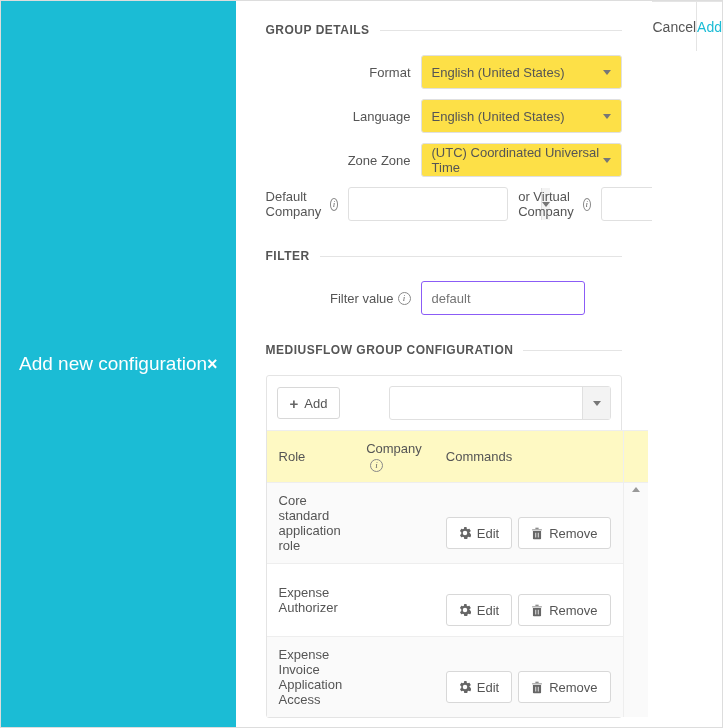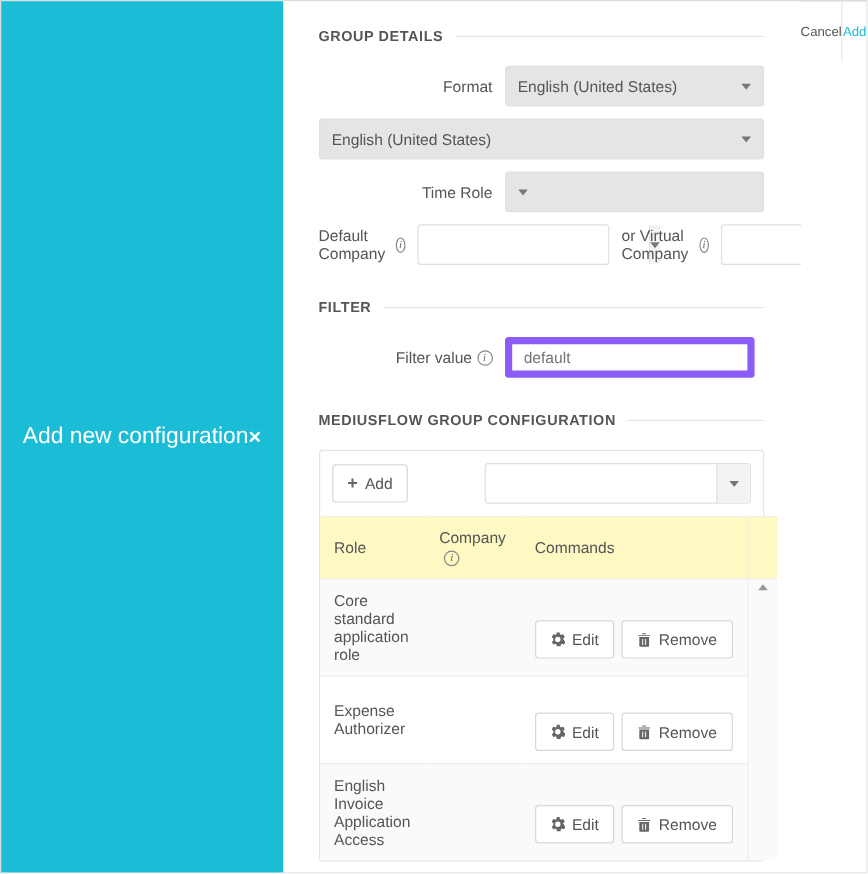--- a/index.html
+++ b/index.html
@@ -70,21 +70,21 @@
     display: flex;
     justify-content: flex-end;
     align-items: center;
     gap: 4px;
   }
   .select {
     flex: 1;
     height: 34px;
     border: 1px solid #e0e0e0;
     border-radius: 3px;
-    background: #e5e5e5;
+    background: #fde047;
     display: flex;
     align-items: center;
     justify-content: space-between;
     padding: 0 10px;
     cursor: pointer;
     color: #555;
     font-size: 13px;
   }
   .combo {
     display: flex;
@@ -132,25 +132,25 @@
   }
   .or-label {
     padding: 0 10px;
     color: #555;
     display: flex;
     align-items: center;
     gap: 4px;
   }
   .text-input {
     height: 34px;
-    border: 6px solid #8b5cf6;
+    border: 1px solid #8b5cf6;
     border-radius: 3px;
     padding: 0 10px;
     font-size: 13px;
-    width: 208px;
+    width: 164px;
     outline: none;
   }
   .section-gap { height: 18px; }
 
   .roles-box {
     border: 1px solid #e4e4e4;
     border-radius: 3px;
   }
   .roles-toolbar {
     display: flex;
@@ -216,21 +216,21 @@
     border-top: 1px solid #e4e4e4;
     display: flex;
     height: 50px;
   }
   .footer-btn {
     flex: 1;
     display: flex;
     align-items: center;
     justify-content: center;
     cursor: pointer;
-    font-size: 11px;
+    font-size: 14px;
     color: #555;
     background: #fff;
   }
   .footer-btn.primary { color: #1bbcd5; border-left: 1px solid #e4e4e4; }
 </style>
 </head>
 <body>
 
 <div class="modal">
   <div class="modal-header">
@@ -248,31 +248,35 @@
       <div class="form-label">
         <span>Format</span>
       </div>
       <div class="select">
         <span>English (United States)</span>
         <span class="caret"></span>
       </div>
     </div>
 
     <div class="form-row">
+      <div class="form-label">
+        <span>Language</span>
+      </div>
       <div class="select">
         <span>English (United States)</span>
         <span class="caret"></span>
       </div>
     </div>
 
     <div class="form-row">
       <div class="form-label">
-        <span>Time Role</span>
+        <span>Zone Zone</span>
       </div>
       <div class="select">
+        <span>(UTC) Coordinated Universal Time</span>
         <span class="caret"></span>
       </div>
     </div>
 
     <div class="form-row">
       <div class="form-label">
         <span>Default Company</span>
         <span class="info-icon">i</span>
       </div>
       <div class="combo" style="max-width:160px">
@@ -377,21 +381,21 @@
                 <button class="btn">
                   <svg class="icon-trash" viewBox="0 0 14 16">
                       <path fill="#666" d="M2 5h10v9a1 1 0 01-1 1H3a1 1 0 01-1-1V5zm3 2v6h1V7H5zm3 0v6h1V7H8zM1 3h12v1H1V3zm4-2h4v1H5V1z"></path>
                     </svg>
                   <span>Remove</span>
                 </button>
               </div>
             </td>
           </tr>
           <tr>
-            <td>English Invoice Application Access</td>
+            <td>Expense Invoice Application Access</td>
             <td></td>
             <td>
               <div class="cmd-cell">
                 <button class="btn">
                   <svg class="icon-gear" viewBox="0 0 16 16">
                       <path fill="#666" d="M8 5a3 3 0 100 6 3 3 0 000-6zm7 3c0 .4 0 .8-.1 1.1l1.6 1.3c.1.1.2.3.1.5l-1.5 2.6c-.1.2-.3.2-.5.2l-1.9-.8c-.4.3-.8.6-1.3.8l-.3 2c0 .2-.2.3-.4.3H7.3c-.2 0-.4-.1-.4-.3l-.3-2c-.5-.2-.9-.5-1.3-.8l-1.9.8c-.2.1-.4 0-.5-.2L1.4 11c-.1-.2 0-.4.1-.5l1.6-1.3C3 8.8 3 8.4 3 8s0-.8.1-1.1L1.5 5.6c-.1-.1-.2-.3-.1-.5l1.5-2.6c.1-.2.3-.2.5-.2l1.9.8c.4-.3.8-.6 1.3-.8l.3-2c0-.2.2-.3.4-.3h2.4c.2 0 .4.1.4.3l.3 2c.5.2.9.5 1.3.8l1.9-.8c.2-.1.4 0 .5.2l1.5 2.6c.1.2 0 .4-.1.5l-1.6 1.3c.1.3.1.7.1 1.1z"></path>
                     </svg>
                   <span>Edit</span>
                 </button>
                 <button class="btn">

